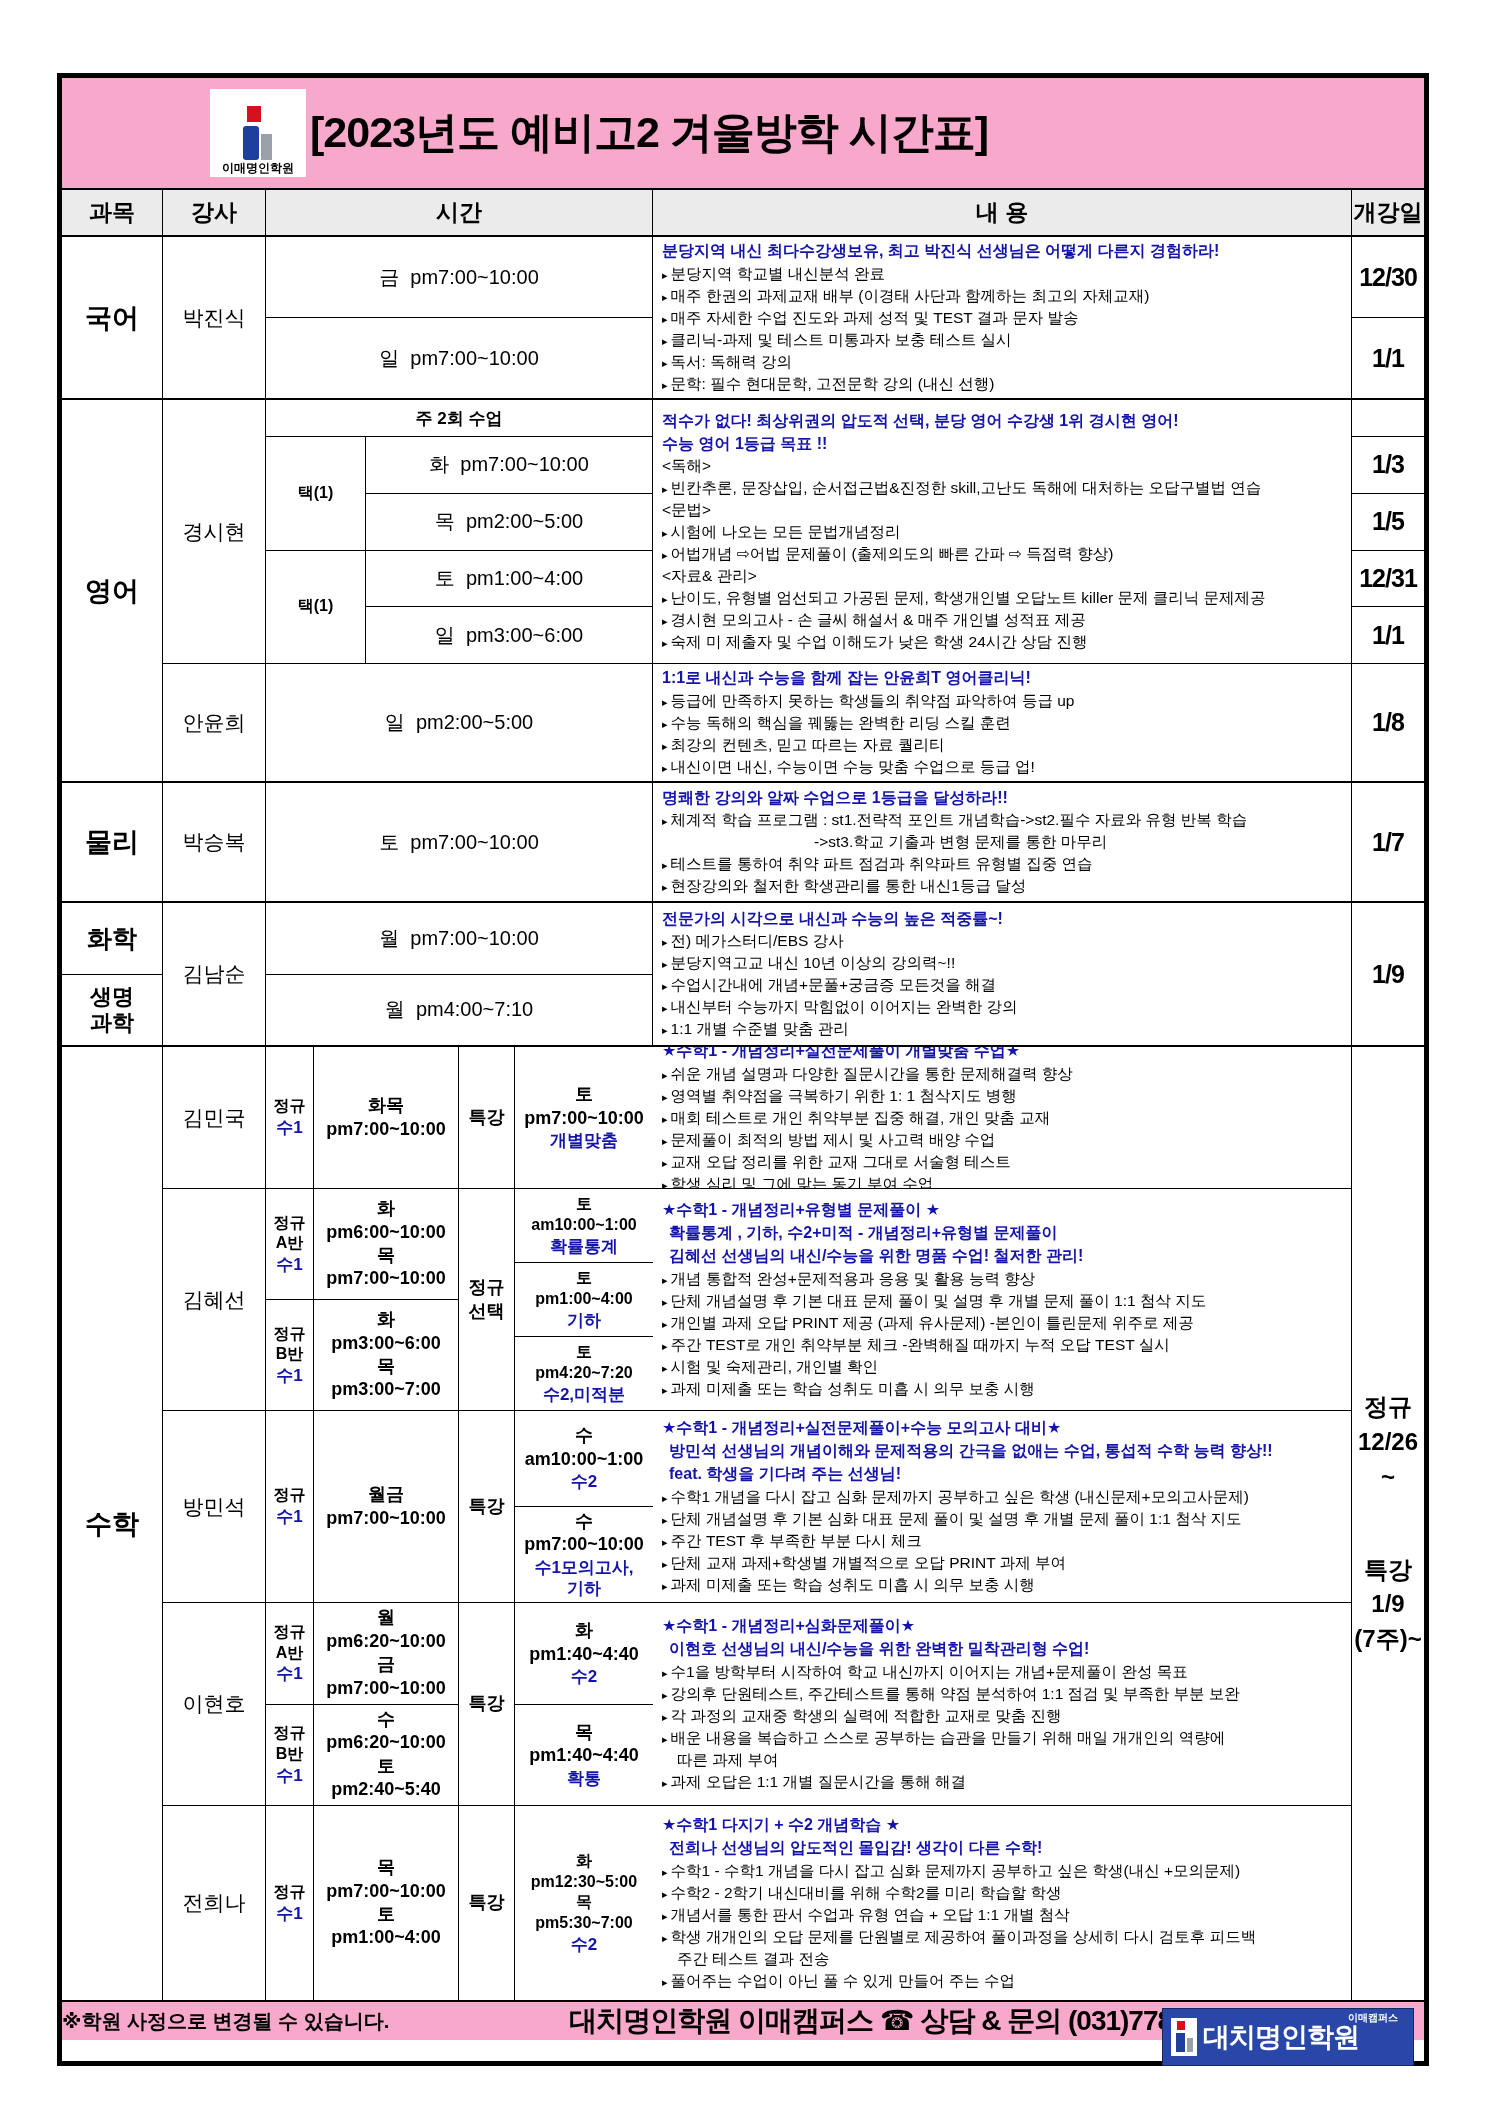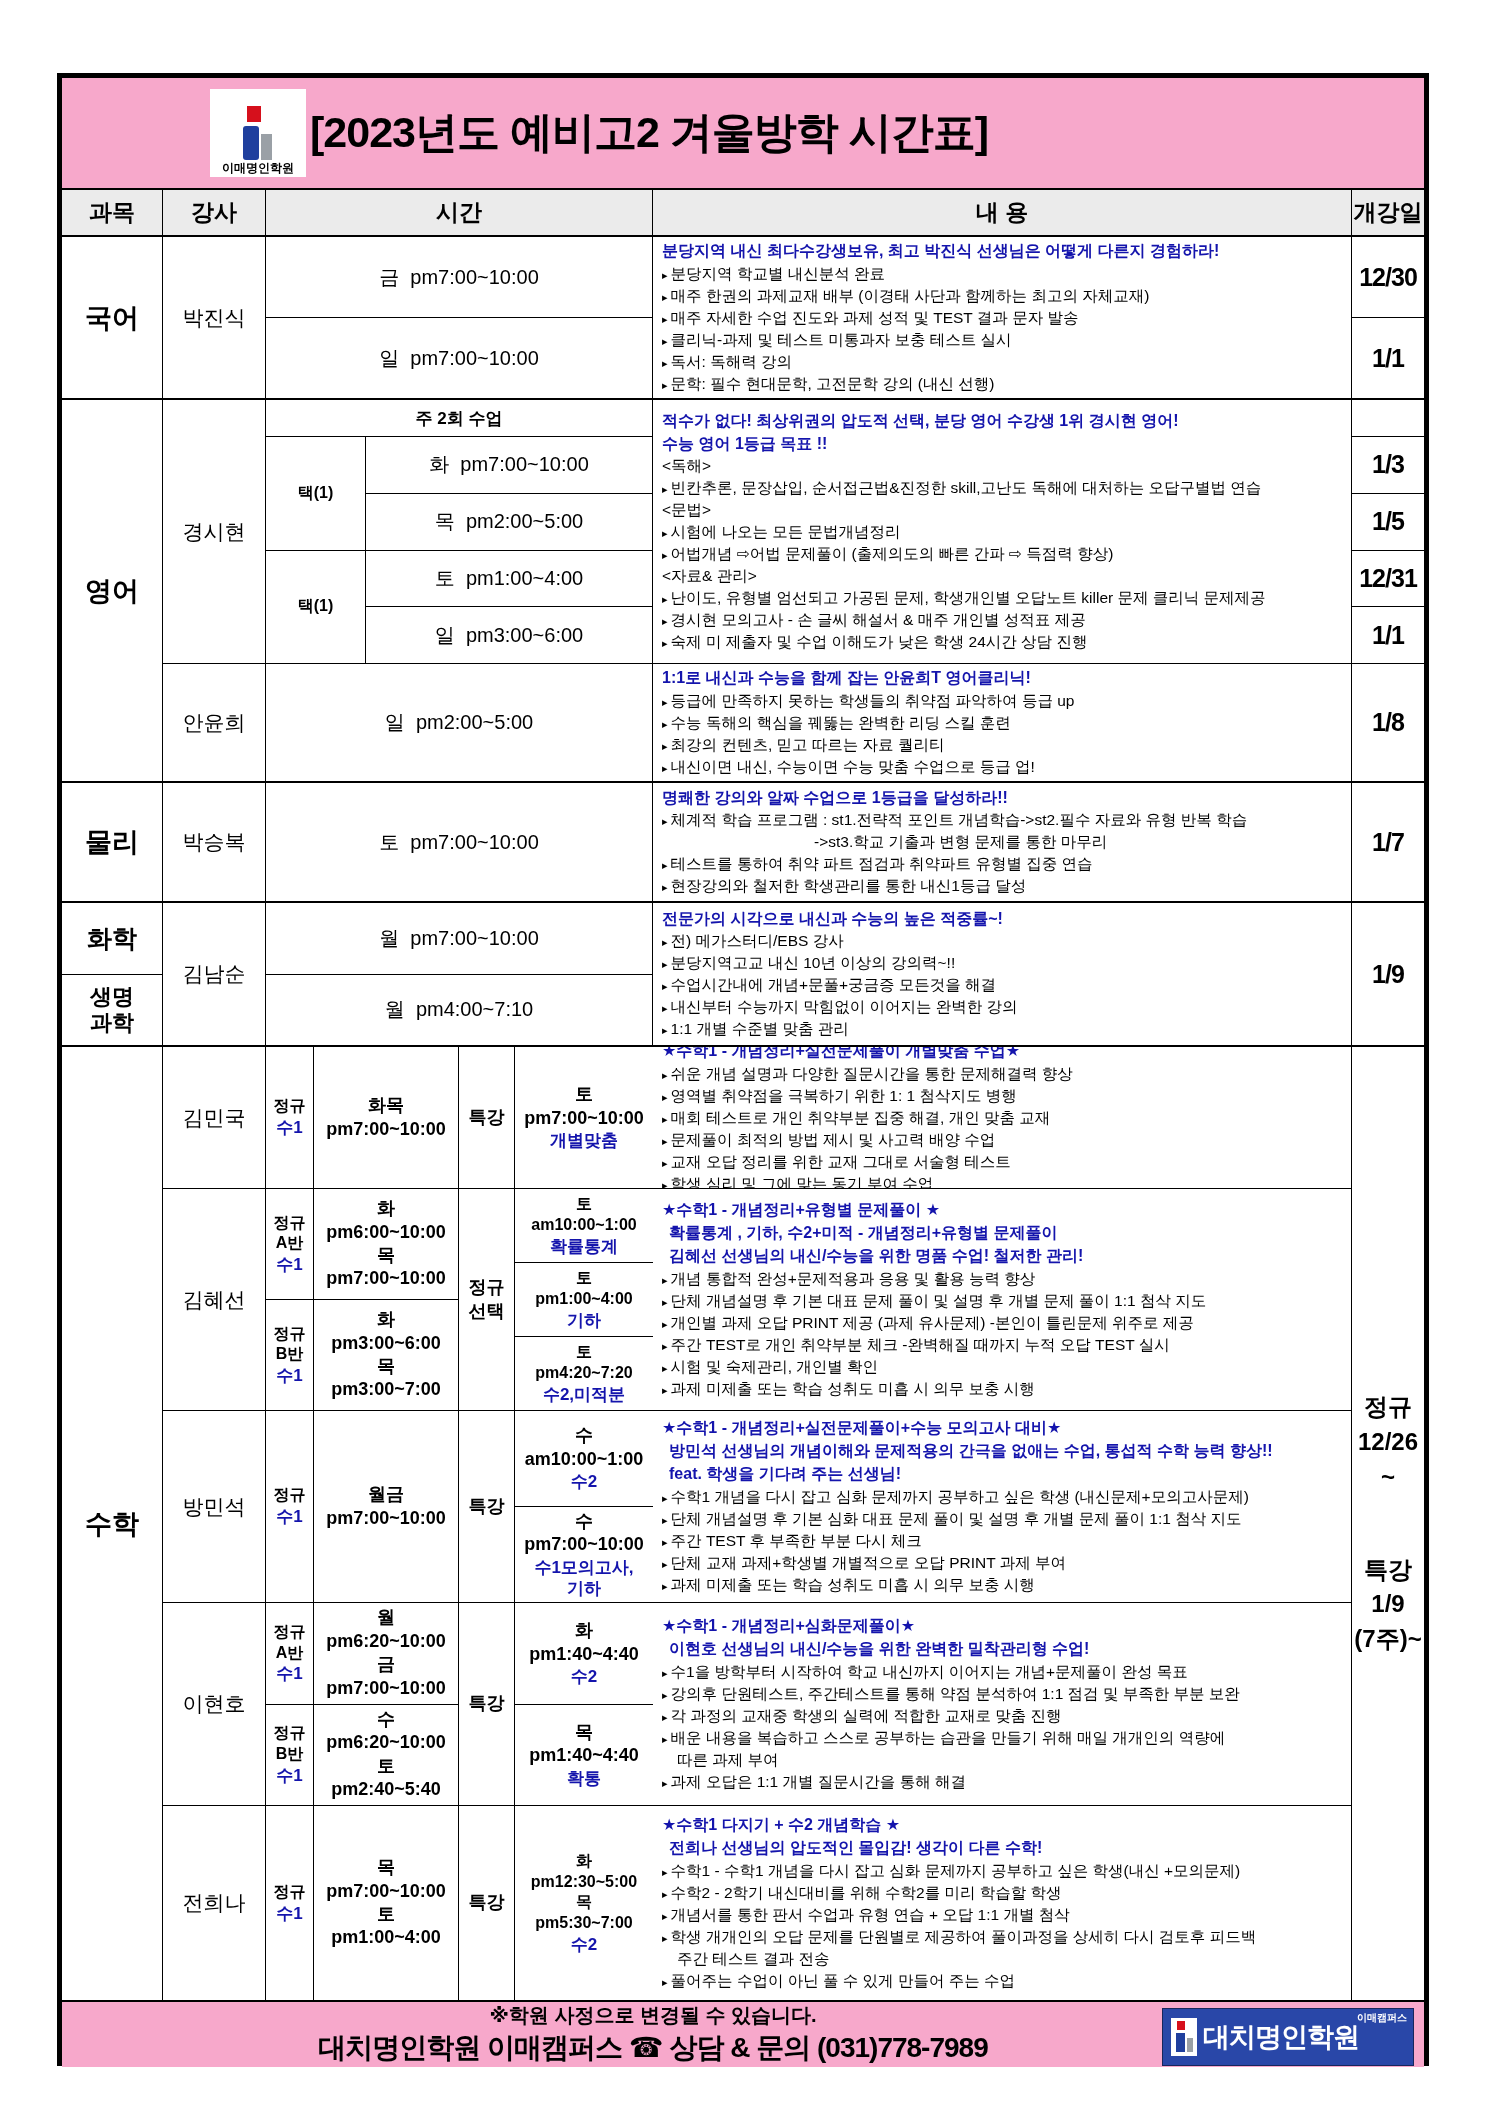--- a/index.html
+++ b/index.html
@@ -40,25 +40,25 @@
   .choice{font-size:16px;font-weight:bold}
   
   .content{align-items:stretch;justify-content:center;text-align:left;padding:3px 9px;font-size:15.5px;line-height:1.42}
   .hl{color:#1414AC;font-weight:bold;font-size:16px}
   .ind{padding-left:7px}
   .li{padding-left:15px;text-indent:-15px;white-space:pre-line}
   .li::before{content:"▸ ";font-size:11px}
   .sec{white-space:pre}
   .cont{padding-left:152px}
   
-  .foot{flex:1;background:#F7A8CB;position:relative;display:flex;flex-direction:column;align-items:center;justify-content:flex-start}
+  .foot{flex:1;background:#F7A8CB;position:relative;display:flex;flex-direction:row;align-items:center;justify-content:flex-start}
   .note{font-size:20px;font-weight:bold;margin-right:180px}
   .contact{font-size:28px;font-weight:bold;margin-right:180px;letter-spacing:-1px}
   .logo2{position:absolute;right:10px;top:6px;width:252px;height:58px;background:#2947A8;border:1px solid #17265c;display:flex;align-items:center;padding-left:8px}
-  .logo2 .tag{position:absolute;right:6px;top:2px;font-size:10px;color:#fff;font-weight:bold}
+  .logo2 .tag{position:absolute;right:15px;top:2px;font-size:10px;color:#fff;font-weight:bold}
   .mk2{width:26px;height:38px;background:#fff;position:relative;margin-right:6px}
   .mk2 .red{position:absolute;left:6px;top:3px;width:8px;height:9px;background:#D6101C}
   .mk2 .blue{position:absolute;left:5px;top:15px;width:9px;height:19px;background:#1F3F9E}
   .mk2 .gray{position:absolute;left:16px;top:20px;width:6px;height:14px;background:#9aa0a6}
   .logo2 .nm{color:#fff;font-size:27px;font-weight:bold;letter-spacing:-1px}
 </style>
 </head>
 <body>
 
 <div class="sheet">

